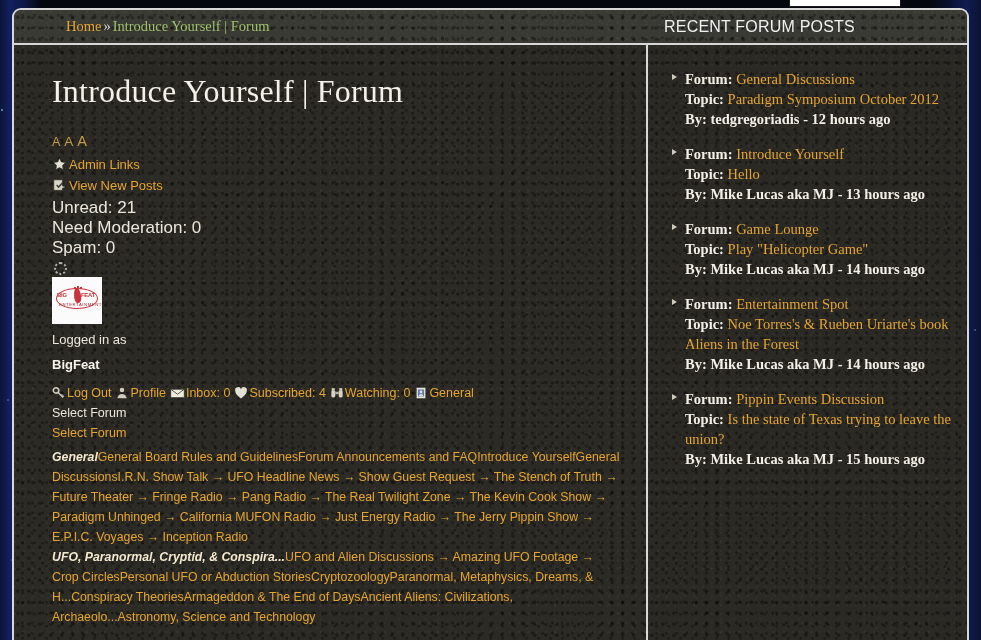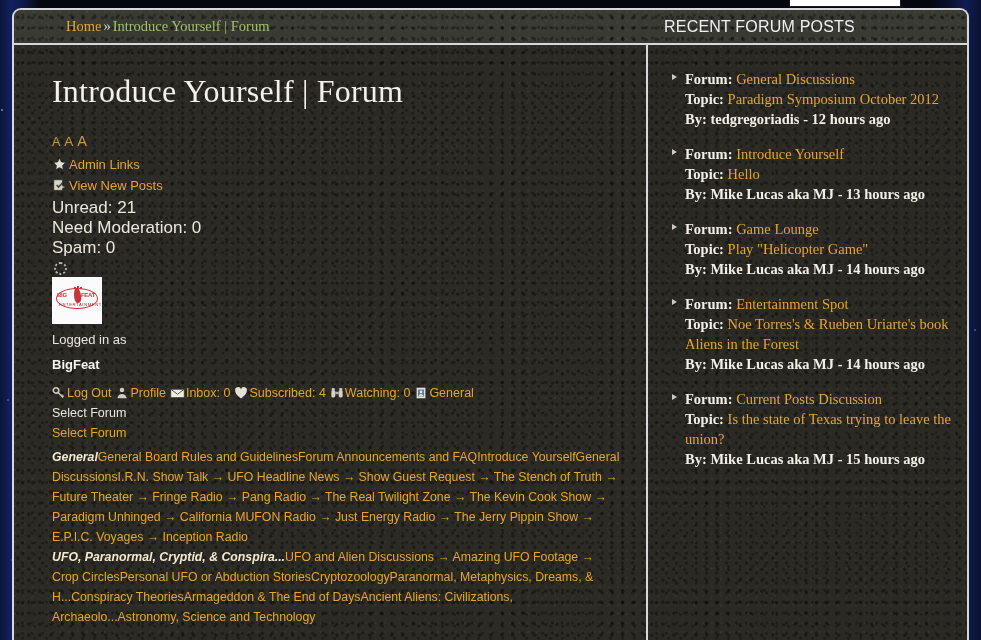--- a/index.html
+++ b/index.html
@@ -422,21 +422,21 @@
           <span class="lbl">Topic:</span>
           <span class="lnk">Noe Torres's &amp; Rueben Uriarte's book Aliens in the Forest</span><br>
           <span class="meta">By: Mike Lucas aka MJ - 14 hours ago</span>
         </div>
       </div>
 
       <div class="post">
         <div class="bullet"></div>
         <div class="body">
           <span class="lbl">Forum:</span>
-          <span class="lnk">Current Posts Discussion</span><br>
+          <span class="lnk">Pippin Events Discussion</span><br>
           <span class="lbl">Topic:</span>
           <span class="lnk">Is the state of Texas trying to leave the union?</span><br>
           <span class="meta">By: Mike Lucas aka MJ - 15 hours ago</span>
         </div>
       </div>
 
     </div>
   </div>
 </div>
 

